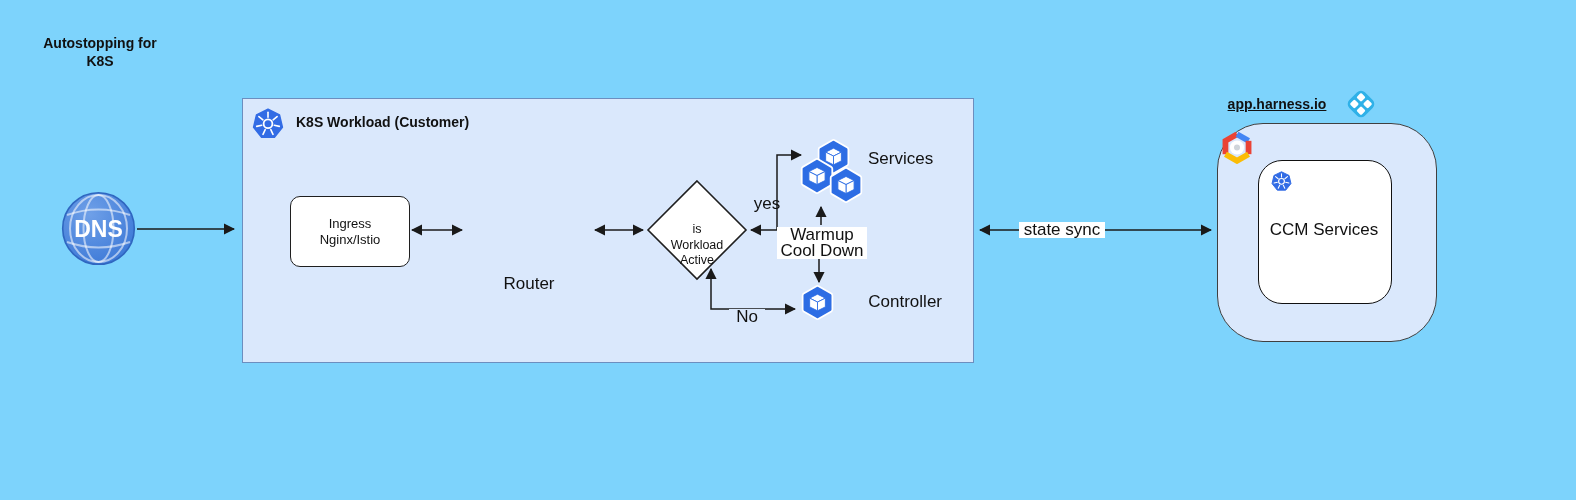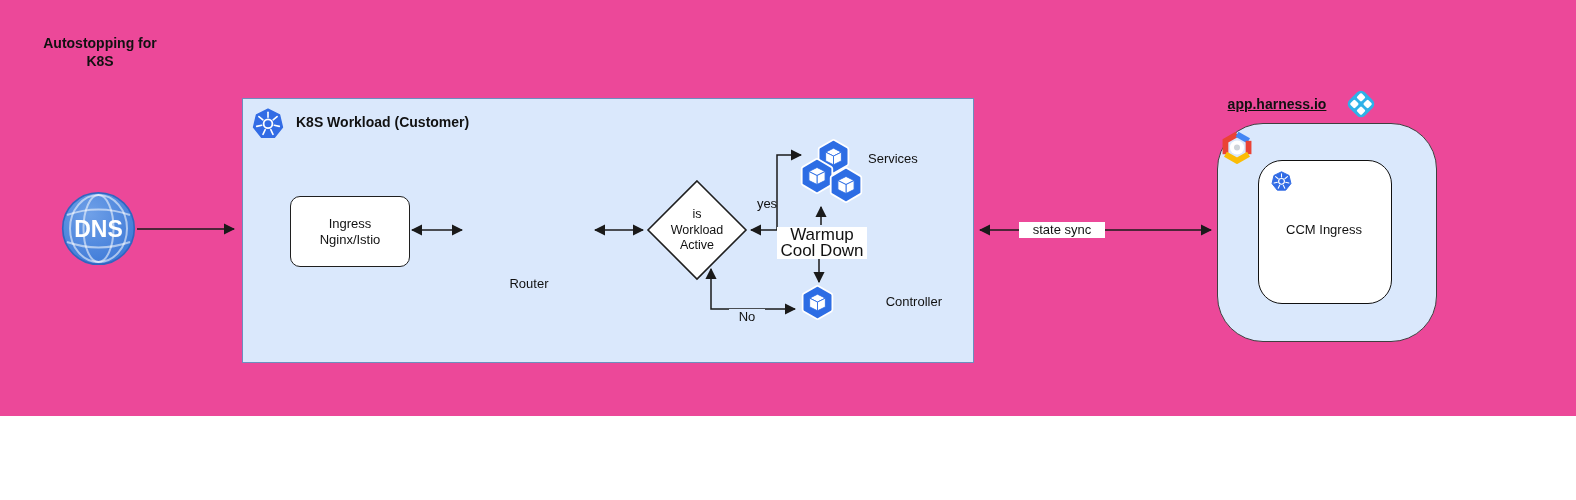--- a/index.html
+++ b/index.html
@@ -1,23 +1,23 @@
 <!DOCTYPE html>
 <html><head>
 <meta charset="utf-8">
 <style>
   html,body { margin:0; padding:0; background:#ffffff; }
   #canvas {
-    position:relative; width:1576px; height:416px;
+    position:relative; width:1576px; height:500px;
     font-family:"Liberation Sans", sans-serif; color:#111;
-    overflow:hidden; background:#ec4899;
+    overflow:hidden; background:#7dd3fc;
   }
   .abs { position:absolute; }
   .label {
-    position:absolute; font-size:13px; line-height:16px; color:#111;
+    position:absolute; font-size:17px; line-height:16px; color:#111;
     white-space:pre-line; text-align:center;
   }
   .bold { font-weight:bold; }
   .node {
     position:absolute; background:#ffffff; border:1.6px solid #1f1f1f;
     border-radius:10px; display:flex; align-items:center; justify-content:center;
     font-size:13px; line-height:16px; text-align:center; white-space:pre-line;
   }
   #cluster-box {
     position:absolute; left:242px; top:98px; width:730px; height:263px;
@@ -141,21 +141,21 @@
   <div class="label bold" style="left:296px; top:114px; width:240px; text-align:left; font-size:14px;">K8S Workload (Customer)</div>
 
   
   <div class="node" style="left:290px; top:196px; width:118px; height:69px;">Ingress
 Nginx/Istio</div>
 
   
   <div class="label" style="left:468px; top:276px; width:122px;">Router</div>
 
   
-  <div class="label" style="left:652px; top:207px; width:90px; font-size:12.5px; line-height:15.5px;">is
+  <div class="label" style="left:652px; top:222px; width:90px; font-size:12.5px; line-height:15.5px;">is
 Workload
 Active</div>
 
   
   <div class="label" style="left:745px; top:196px; width:44px;">yes</div>
   <div class="label edge-label-on-fill" style="left:729px; top:301px; width:30px;">No</div>
 
   
   <div class="label edge-label" style="left:777px; top:227px; width:84px; font-size:17px;">Warmup
 Cool Down</div>
@@ -191,15 +191,15 @@
 
   
   <svg class="abs" style="left:1221px; top:131px;" width="32" height="33">
       <use href="#sym-gcp"></use>
     </svg>
 
   
   <svg class="abs" style="left:1271px; top:171px;" width="21" height="21">
       <use href="#sym-k8s"></use>
     </svg>
-  <div class="label" style="left:1258px; top:222px; width:132px;">CCM Ingress</div>
+  <div class="label" style="left:1258px; top:222px; width:132px;">CCM Services</div>
 
 </div>
 
 </body></html>

